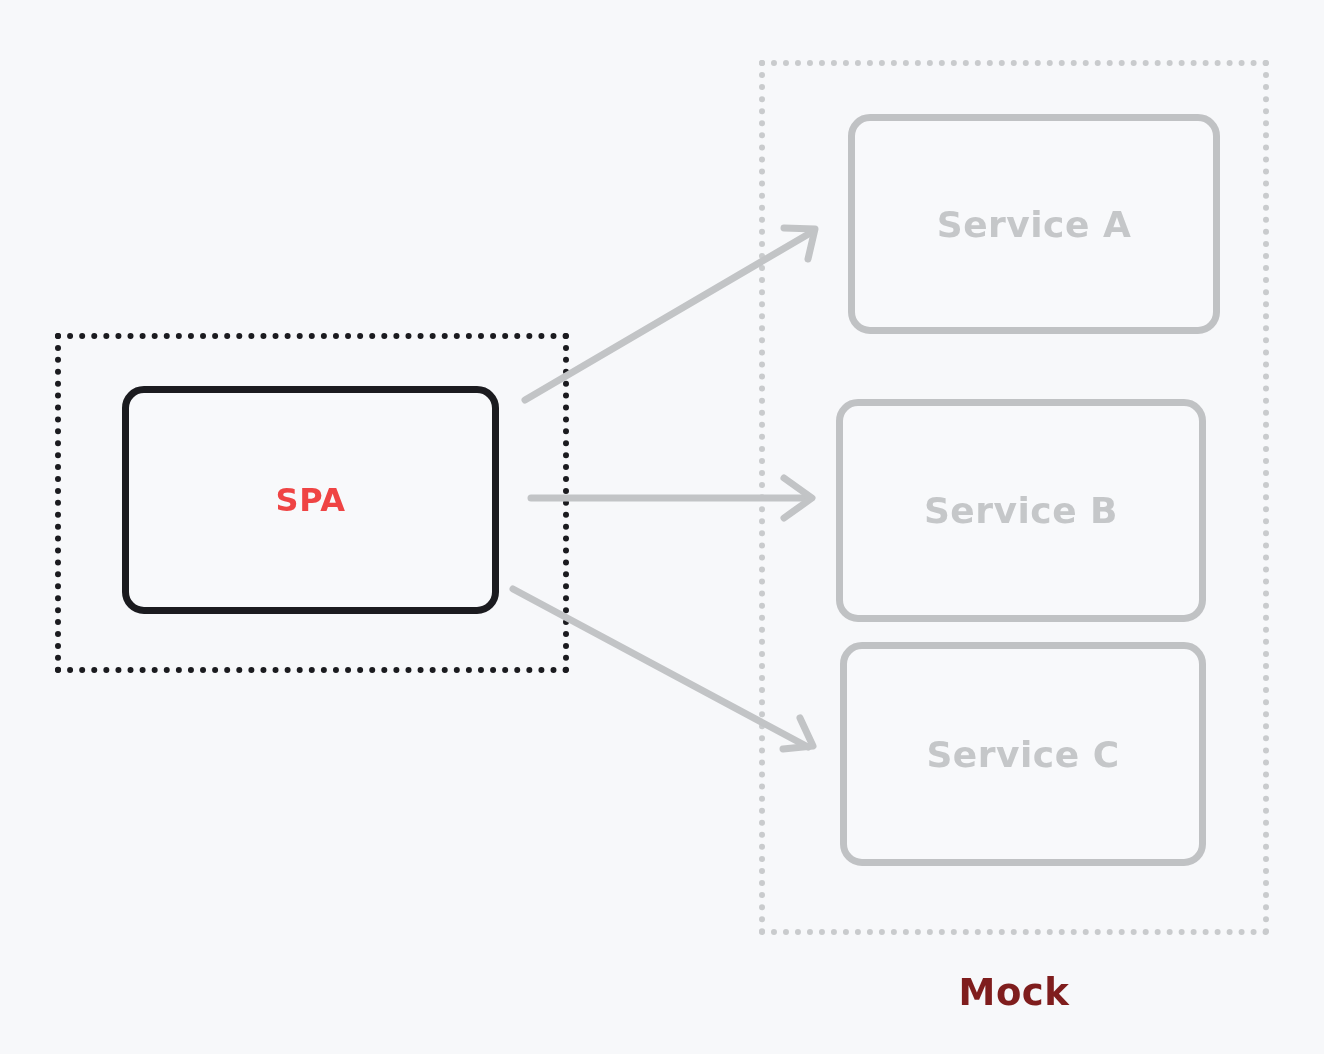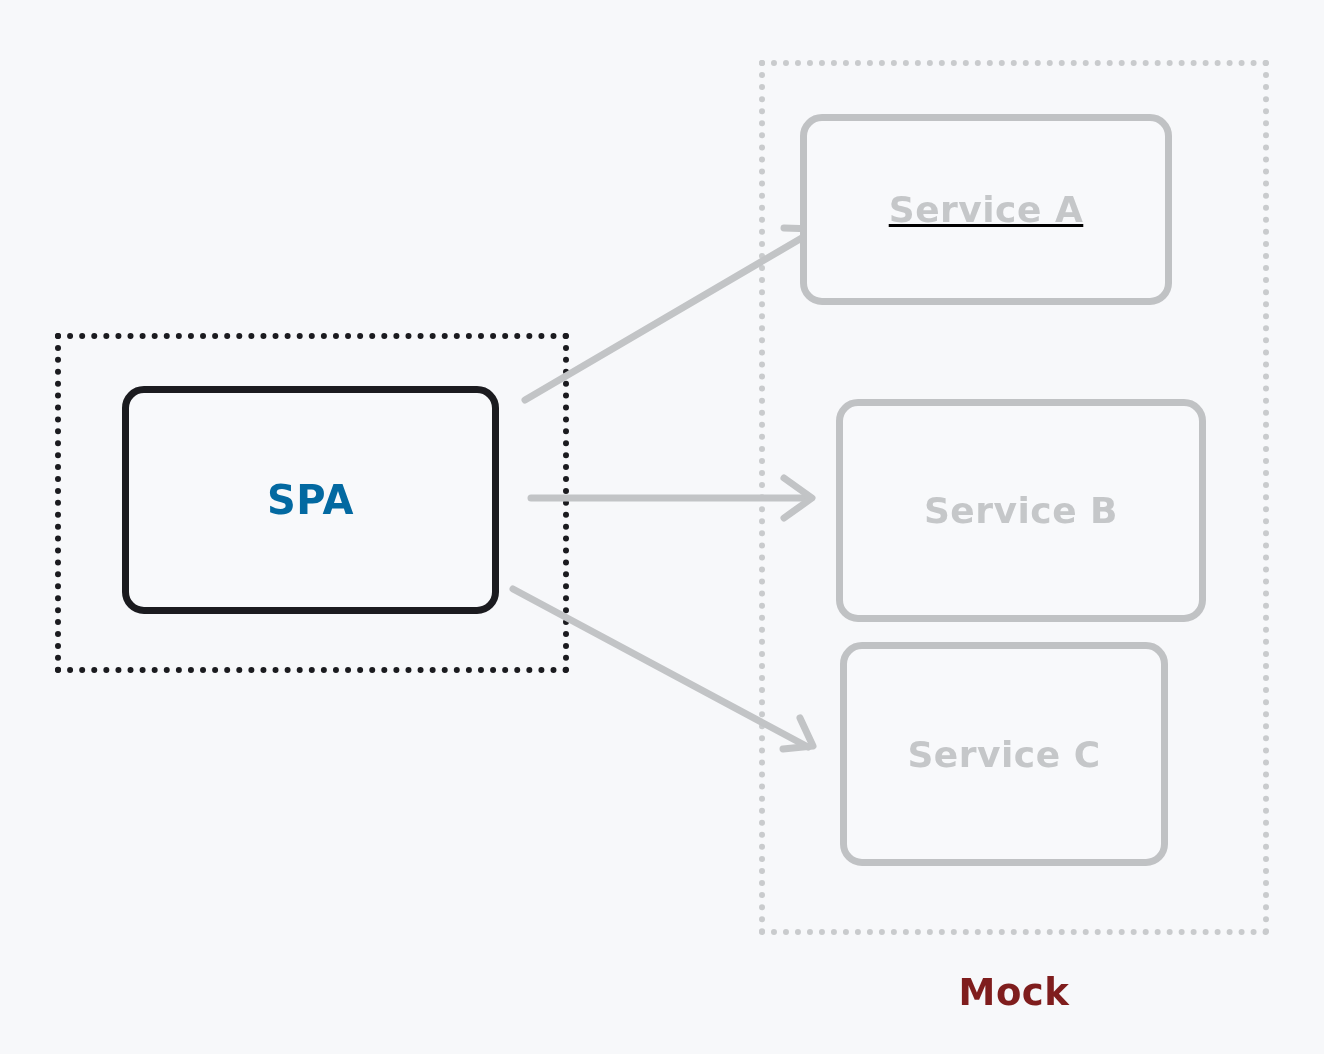--- a/index.html
+++ b/index.html
@@ -86,49 +86,48 @@
 
   .node.spa {
     left: 122px;
     top: 386px;
     width: 377px;
     height: 228px;
     border: 7px solid #1b1b1f;
     border-radius: 22px;
   }
   .node.spa .node-label {
-    font-size: 40px;
-    color: #0369a1;
+    font-size: 32px;
+    color: #ef4444;
   }
 
   .node.service {
     border: 7px solid #c0c2c4;
     border-radius: 22px;
   }
   .node.service .node-label {
     font-size: 36px;
     color: #c5c7c9;
   }
   .node.service-a {
-    left: 800px;
+    left: 848px;
     top: 114px;
     width: 372px;
-    height: 191px;
-    text-decoration: underline;
+    height: 220px;
   }
   .node.service-b {
     left: 836px;
     top: 399px;
     width: 370px;
     height: 223px;
   }
   .node.service-c {
     left: 840px;
     top: 642px;
-    width: 328px;
+    width: 366px;
     height: 224px;
   }
 
   
   #arrows {
     position: absolute;
     left: 0;
     top: 0;
     width: 1324px;
     height: 1054px;

